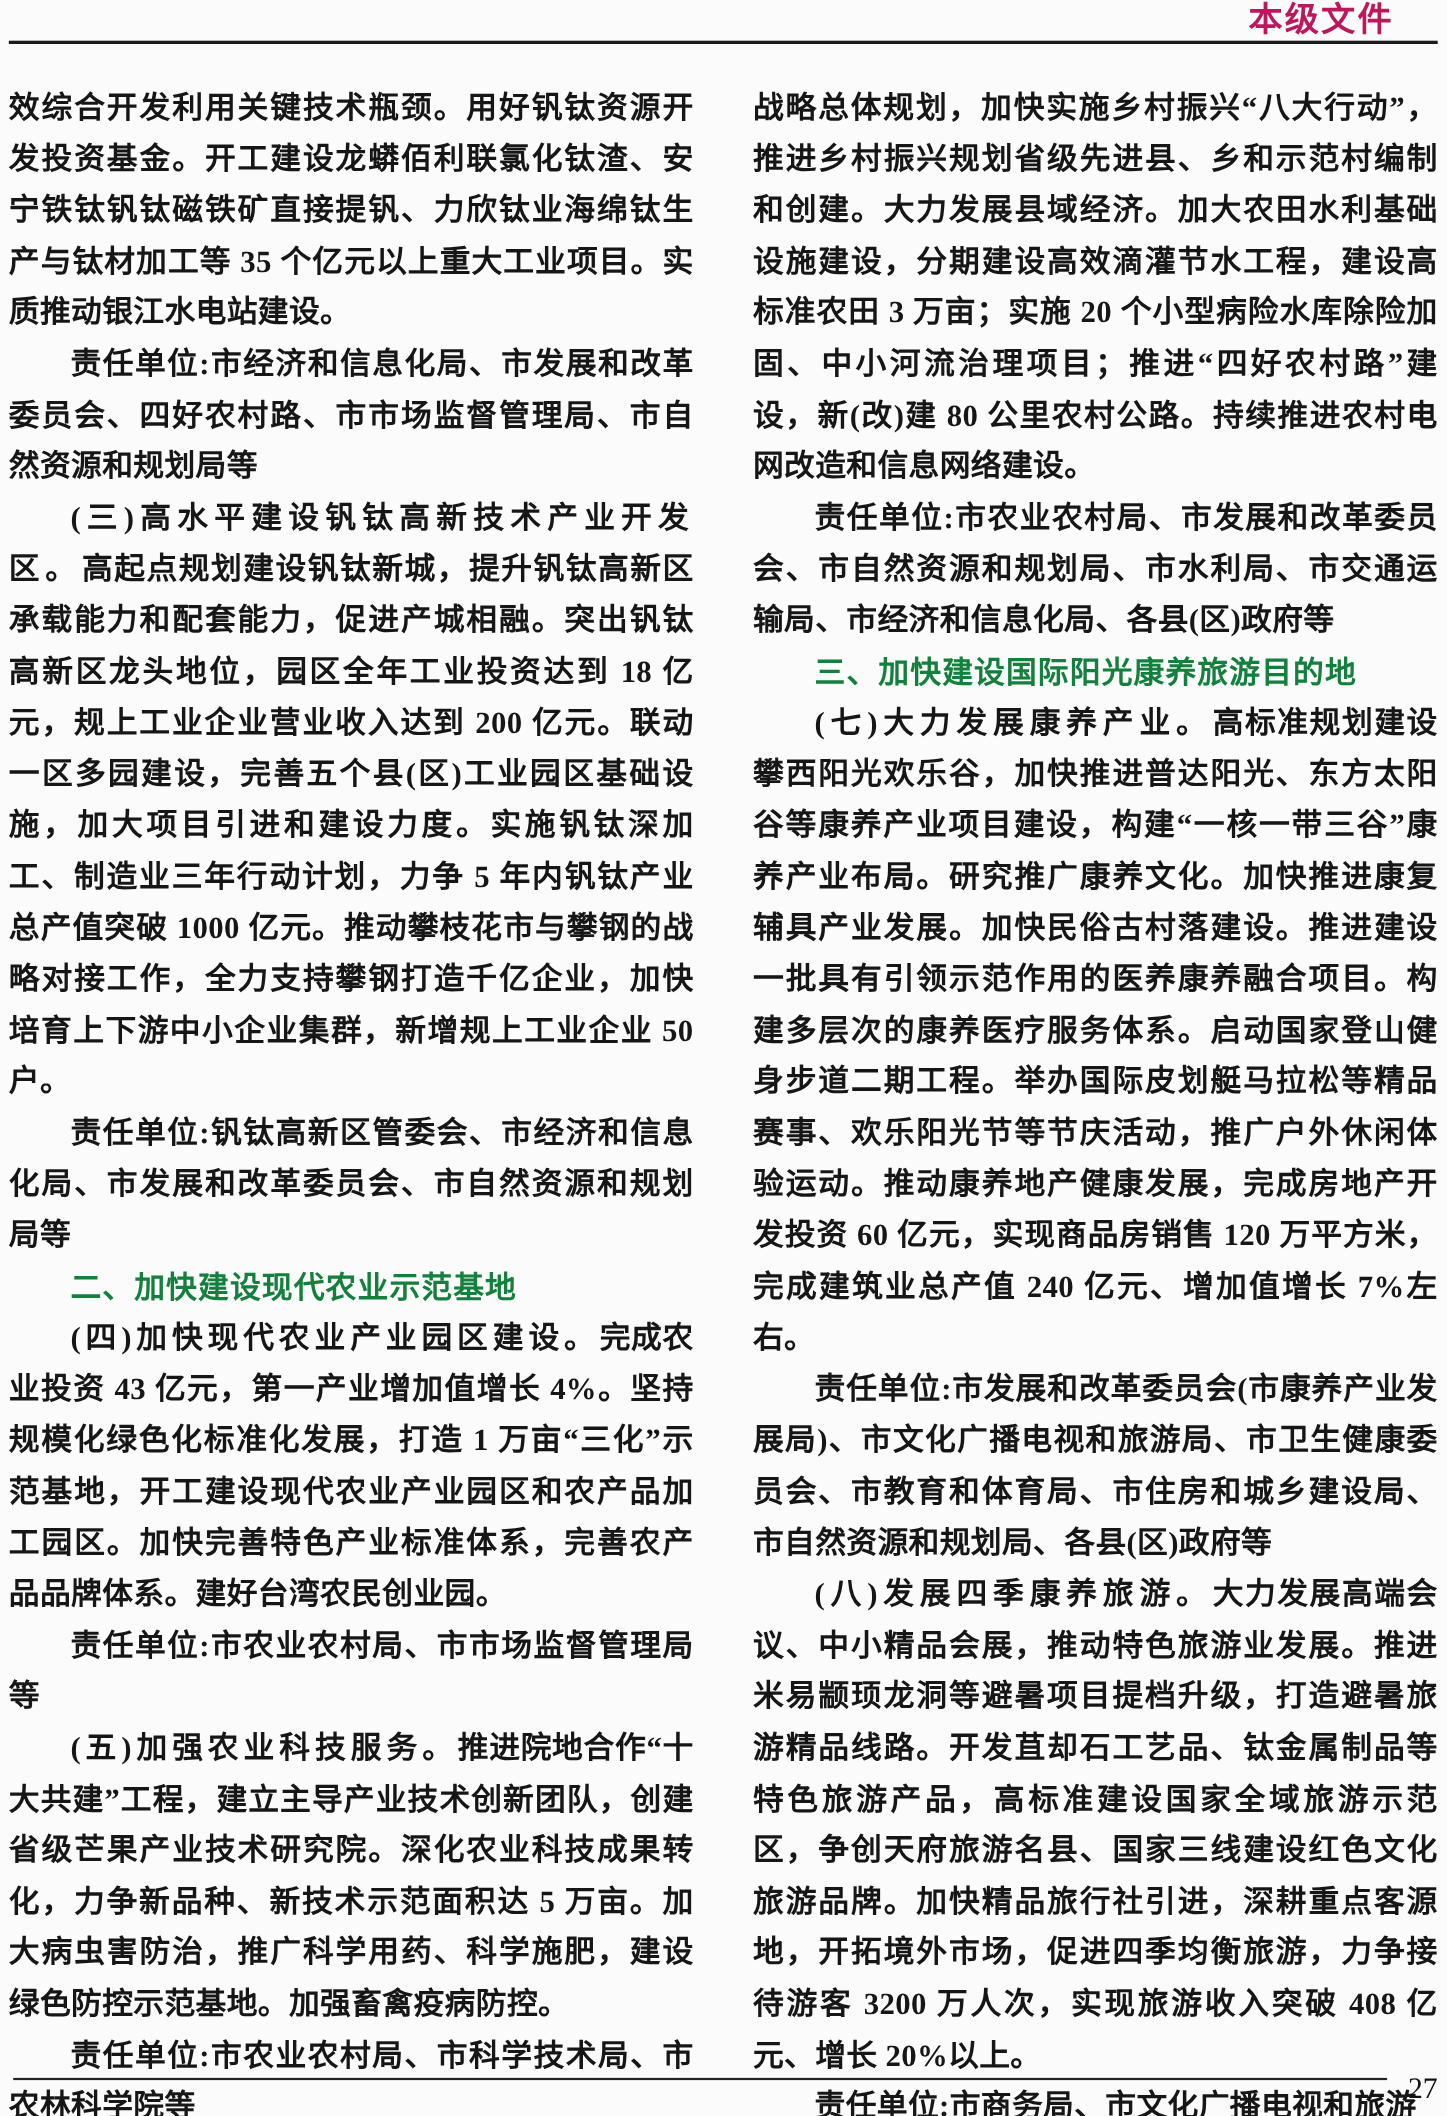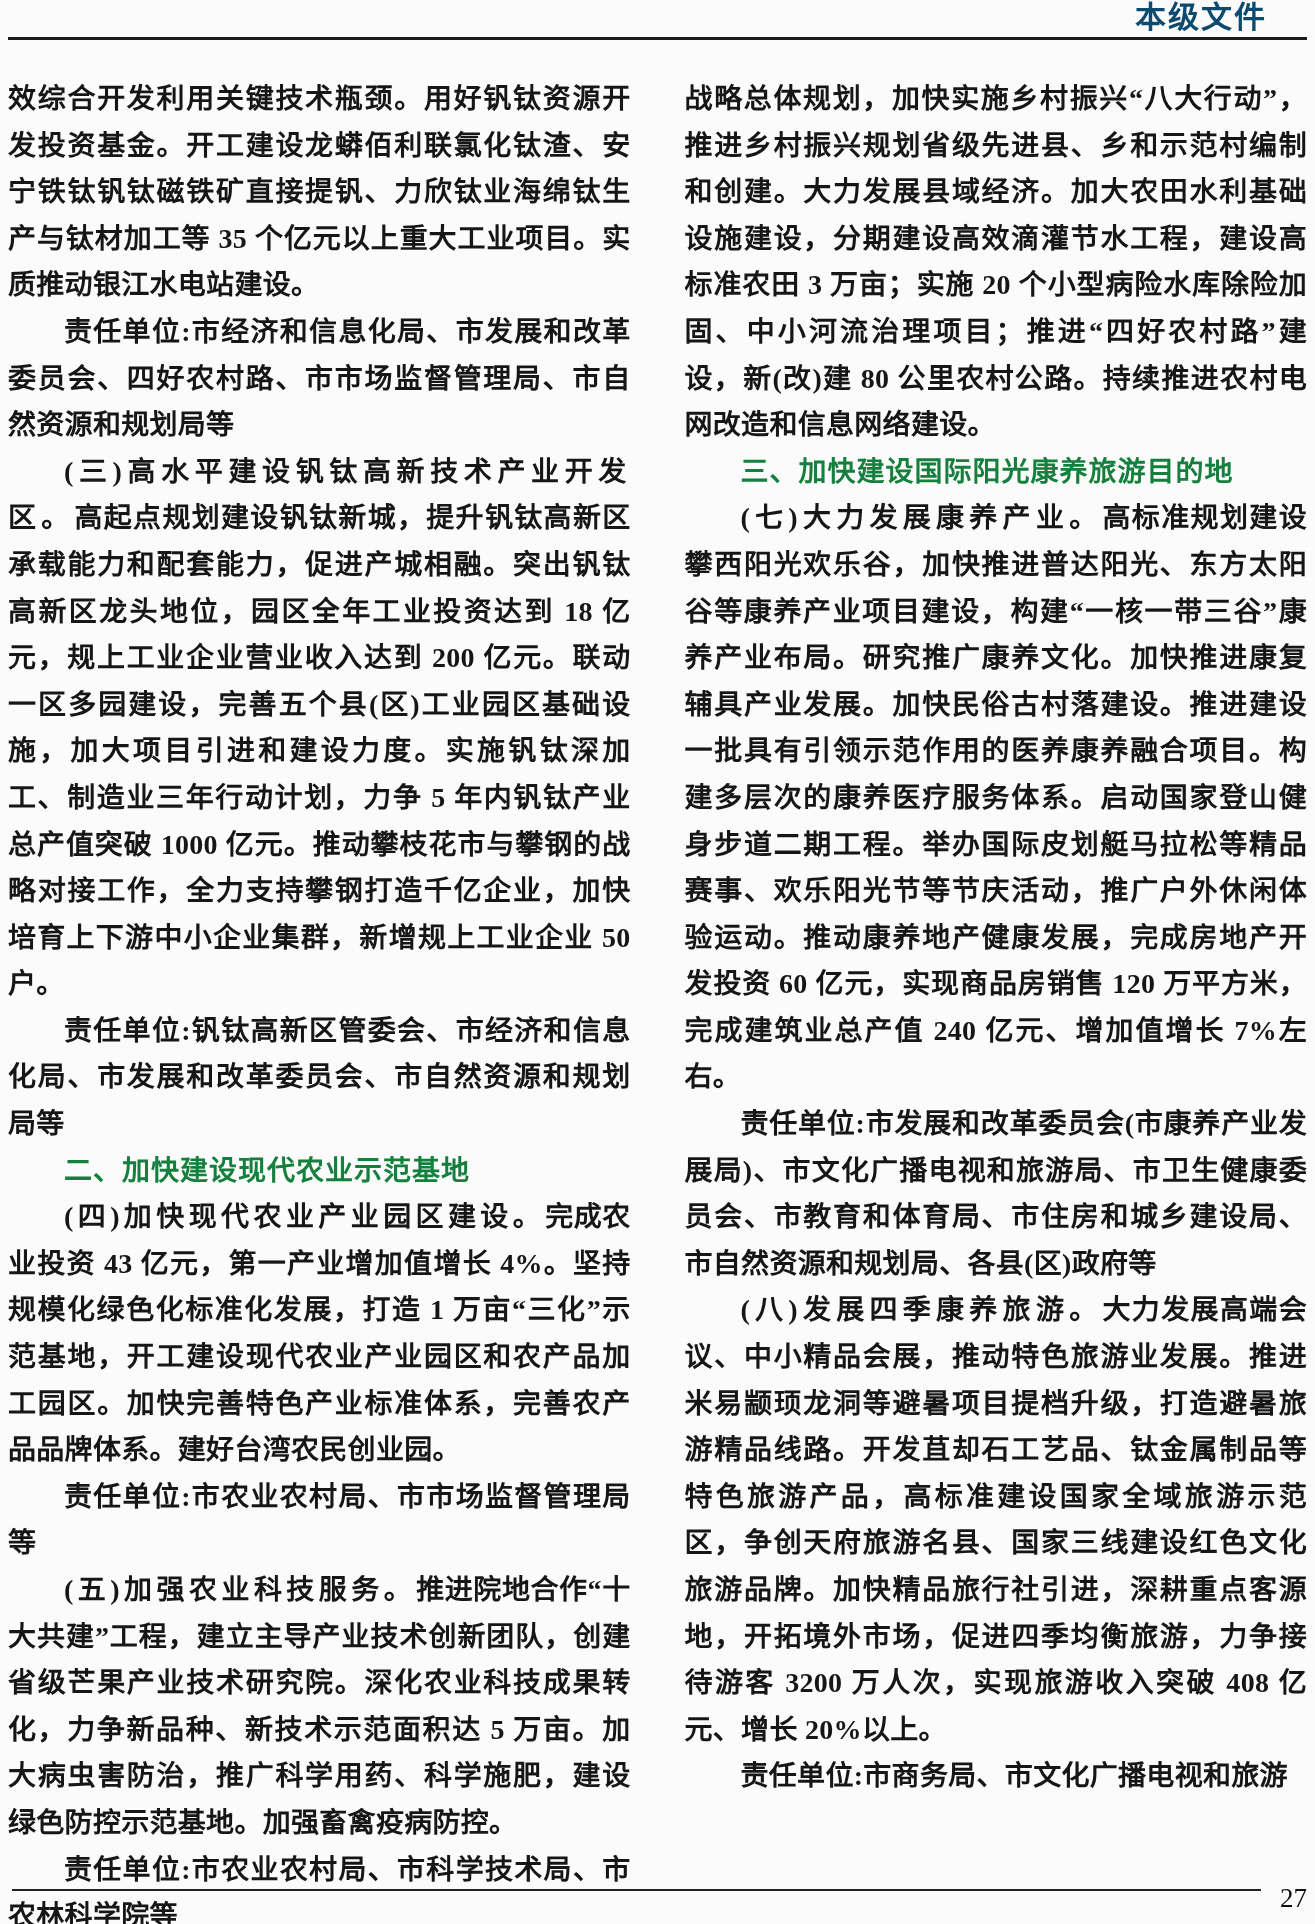--- a/index.html
+++ b/index.html
@@ -10,21 +10,21 @@
     font-family: "Liberation Serif", serif;
   }
   .page { position: absolute; inset: 0; color: #151515; }
 
   
   .page-header { position: absolute; top: 0; left: 8px; right: 8px; }
   .header-title {
     text-align: right; padding-right: 40px;
     font-family: "Liberation Sans", sans-serif;
     font-weight: 700; font-size: 31px; line-height: 36px;
-    letter-spacing: 2px; color: #0c4a6e;
+    letter-spacing: 2px; color: #be185d;
   }
   .header-rule { height: 3px; background: #1b1b1b; margin-top: 1px; }
 
   
   .columns {
     position: absolute; top: 76px; left: 8px; right: 8px;
     display: flex; gap: 54px;
   }
   .column {
     flex: 1 1 0; min-width: 0;
@@ -71,20 +71,21 @@
       <p class="indent heading">二、加快建设现代农业示范基地</p>
       <p class="indent"><span class="kai">(四)加快现代农业产业园区建设。</span><span>完成农业投资 43 亿元，第一产业增加值增长 4%。坚持规模化绿色化标准化发展，打造 1 万亩“三化”示范基地，开工建设现代农业产业园区和农产品加工园区。加快完善特色产业标准体系，完善农产品品牌体系。建好台湾农民创业园。</span></p>
       <p class="indent">责任单位:市农业农村局、市市场监督管理局等</p>
       <p class="indent"><span class="kai">(五)加强农业科技服务。</span><span>推进院地合作“十大共建”工程，建立主导产业技术创新团队，创建省级芒果产业技术研究院。深化农业科技成果转化，力争新品种、新技术示范面积达 5 万亩。加大病虫害防治，推广科学用药、科学施肥，建设绿色防控示范基地。加强畜禽疫病防控。</span></p>
       <p class="indent">责任单位:市农业农村局、市科学技术局、市农林科学院等</p>
 
     </section>
 
     <section class="column">
       <p class="body">战略总体规划，加快实施乡村振兴“八大行动”，推进乡村振兴规划省级先进县、乡和示范村编制和创建。大力发展县域经济。加大农田水利基础设施建设，分期建设高效滴灌节水工程，建设高标准农田 3 万亩；实施 20 个小型病险水库除险加固、中小河流治理项目；推进“四好农村路”建设，新(改)建 80 公里农村公路。持续推进农村电网改造和信息网络建设。</p>
+      <p class="indent">责任单位:市农业农村局、市发展和改革委员会、市自然资源和规划局、市水利局、市交通运输局、市经济和信息化局、各县(区)政府等</p>
       <p class="indent heading">三、加快建设国际阳光康养旅游目的地</p>
       <p class="indent"><span class="kai">(七)大力发展康养产业。</span><span>高标准规划建设攀西阳光欢乐谷，加快推进普达阳光、东方太阳谷等康养产业项目建设，构建“一核一带三谷”康养产业布局。研究推广康养文化。加快推进康复辅具产业发展。加快民俗古村落建设。推进建设一批具有引领示范作用的医养康养融合项目。构建多层次的康养医疗服务体系。启动国家登山健身步道二期工程。举办国际皮划艇马拉松等精品赛事、欢乐阳光节等节庆活动，推广户外休闲体验运动。推动康养地产健康发展，完成房地产开发投资 60 亿元，实现商品房销售 120 万平方米，完成建筑业总产值 240 亿元、增加值增长 7%左右。</span></p>
       <p class="indent">责任单位:市发展和改革委员会(市康养产业发展局)、市文化广播电视和旅游局、市卫生健康委员会、市教育和体育局、市住房和城乡建设局、市自然资源和规划局、各县(区)政府等</p>
       <p class="indent"><span class="kai">(八)发展四季康养旅游。</span><span>大力发展高端会议、中小精品会展，推动特色旅游业发展。推进米易颛顼龙洞等避暑项目提档升级，打造避暑旅游精品线路。开发苴却石工艺品、钛金属制品等特色旅游产品，高标准建设国家全域旅游示范区，争创天府旅游名县、国家三线建设红色文化旅游品牌。加快精品旅行社引进，深耕重点客源地，开拓境外市场，促进四季均衡旅游，力争接待游客 3200 万人次，实现旅游收入突破 408 亿元、增长 20%以上。</span></p>
       <p class="indent">责任单位:市商务局、市文化广播电视和旅游</p>
     </section>
 
   </main>
 
   <footer class="page-footer">

